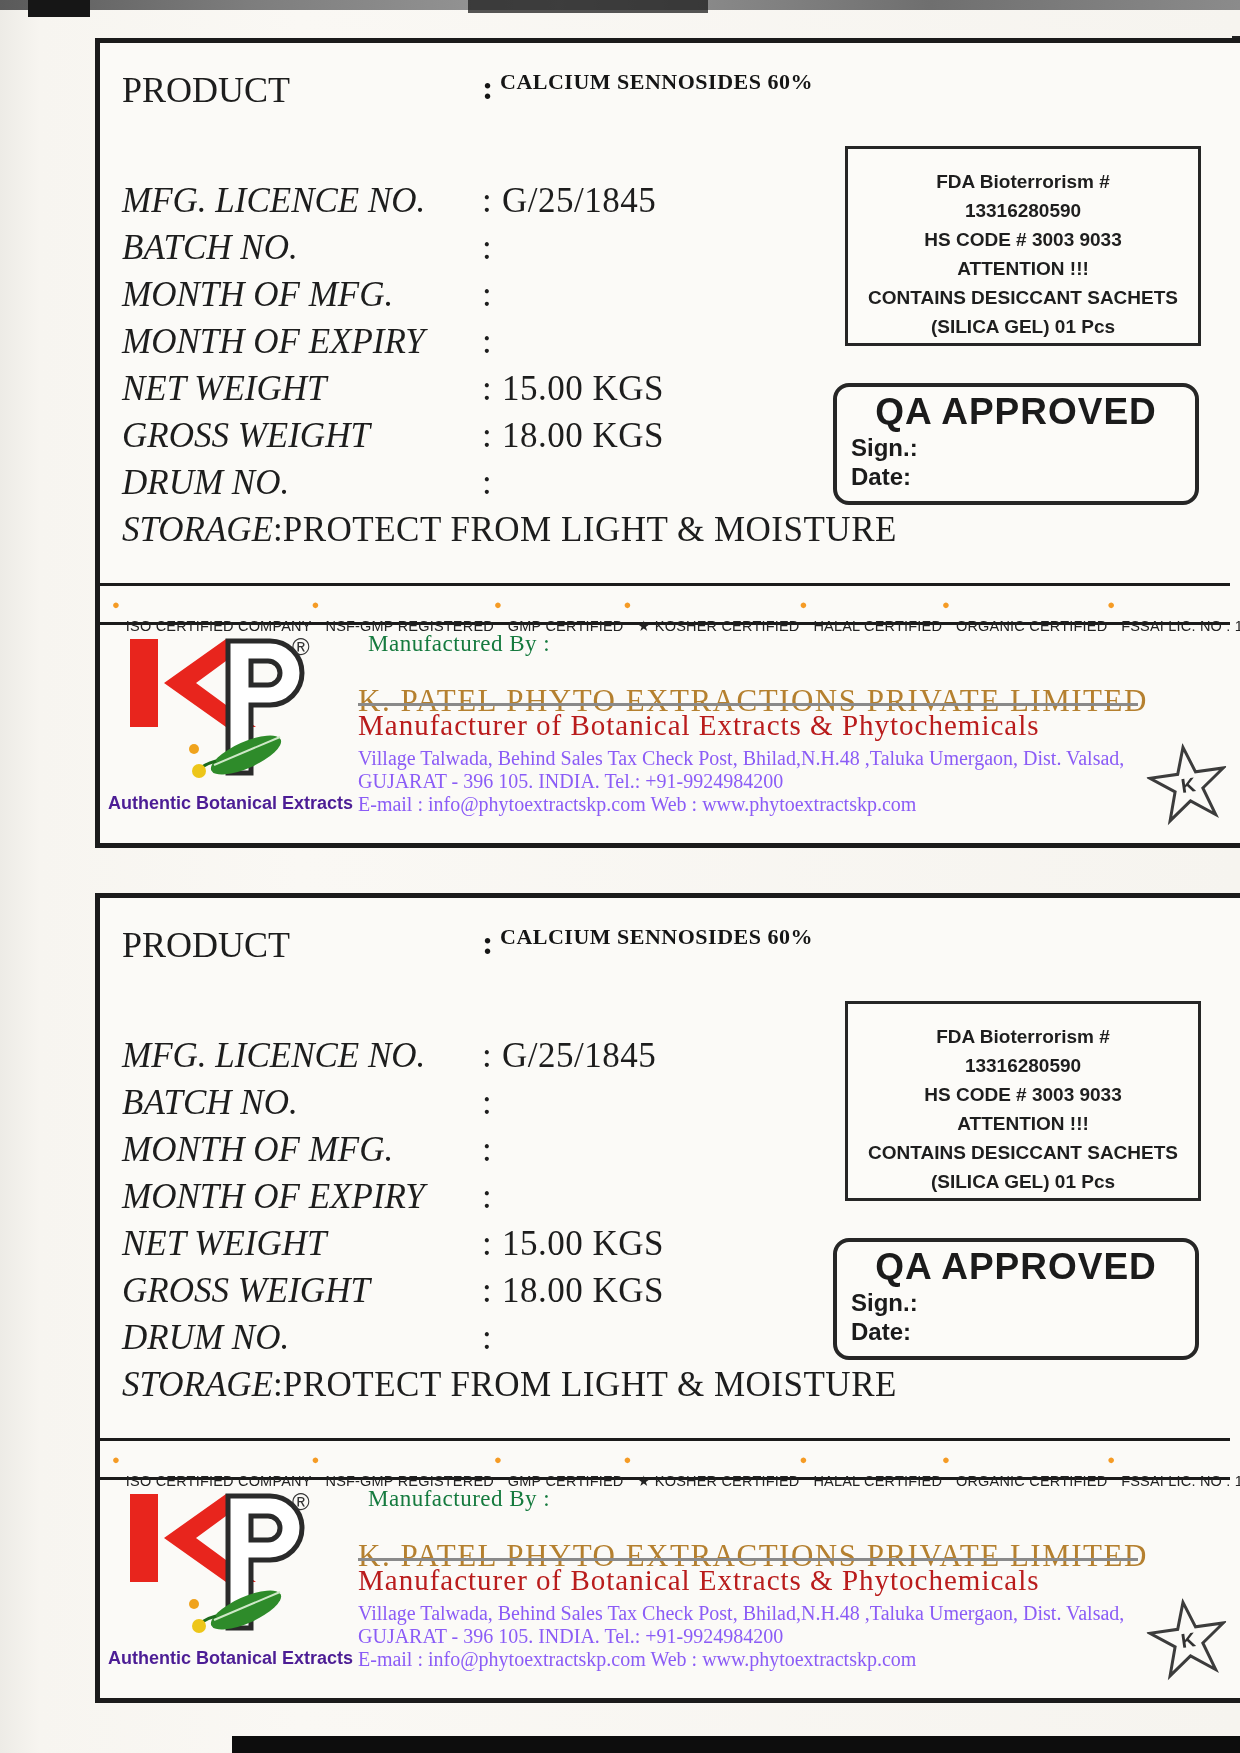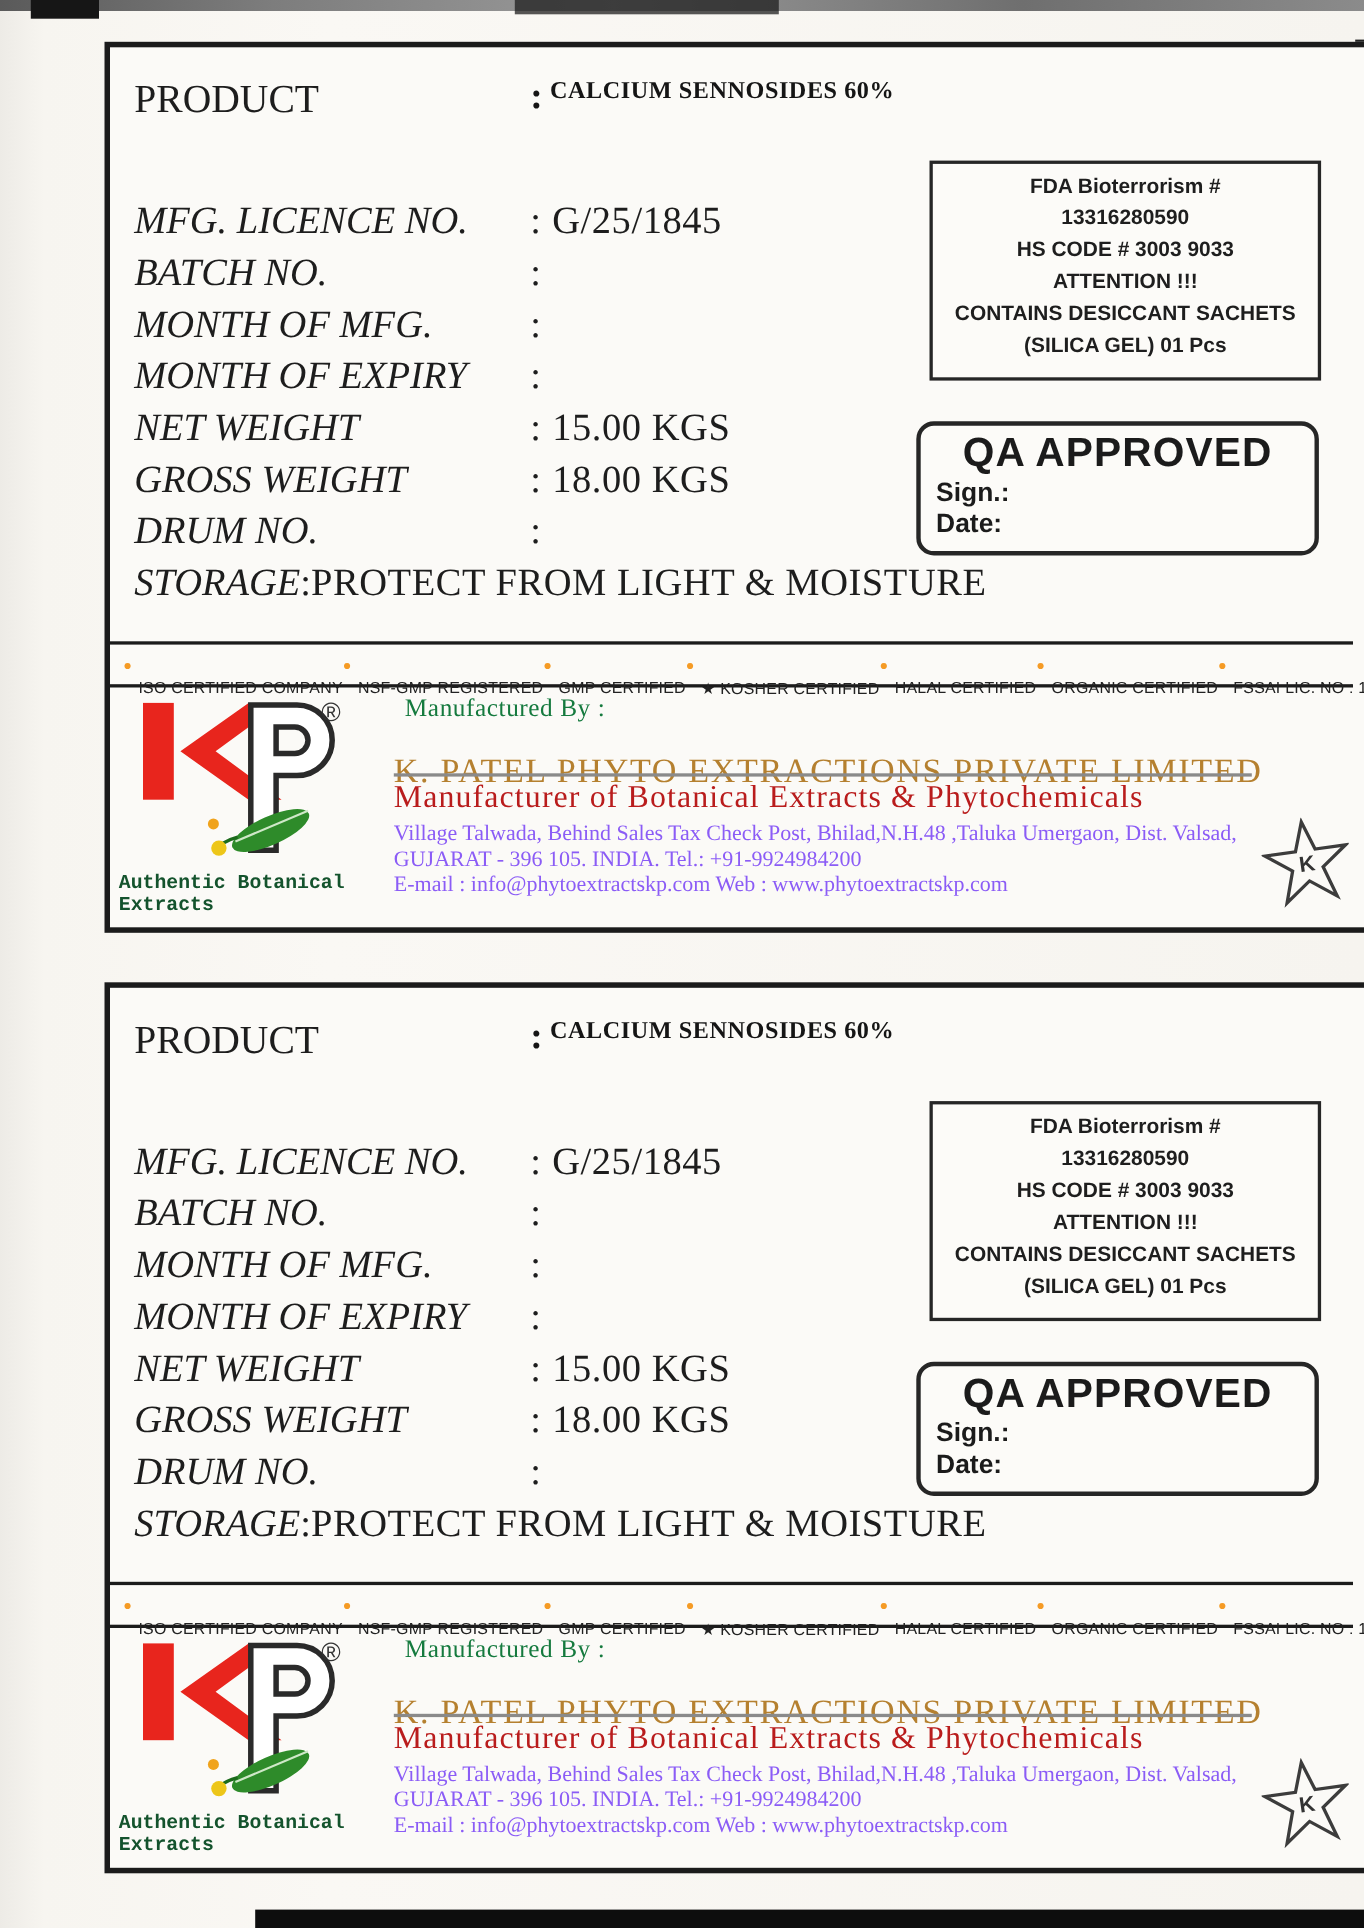--- a/index.html
+++ b/index.html
@@ -28,42 +28,42 @@
   .product-colon { width:18px; font-size:34px; font-weight:bold; color:#151515; }
   .product-value { font-size:22px; font-weight:bold; color:#151515; letter-spacing:.5px; }
 
   .fields { position:absolute; top:138px; left:22px; width:700px; }
   .field-row { display:flex; height:47px; align-items:flex-start; }
   .field-label { width:360px; font-size:35px; color:#1d1d1d; white-space:nowrap;font-style:italic; }
   .field-colon { width:20px; font-size:35px; color:#1d1d1d; }
   .field-value { font-size:35px; color:#1d1d1d; white-space:nowrap; letter-spacing:.5px; }
 
   .fda-box { position:absolute; left:745px; top:103px; width:356px; height:200px;
-    border:3px solid #262626; background:#fcfbf8; text-align:center; padding-top:6px;
+    border:3px solid #262626; background:#fcfbf8; text-align:center; padding-top:18px;
     font-family:"Liberation Sans", sans-serif; }
   .fda-line { font-size:19px; line-height:29px; font-weight:bold; color:#1e1e1e; }
 
   .qa-box { position:absolute; left:733px; top:340px; width:366px; height:122px;
     border:4px solid #262626; border-radius:16px; background:#fcfbf8;
     font-family:"Liberation Sans", sans-serif; padding:4px 14px 0 14px; }
   .qa-title { font-size:37px; font-weight:bold; color:#1b1b1b; text-align:center; letter-spacing:1px; }
   .qa-sign, .qa-date { font-size:24px; font-weight:bold; color:#1b1b1b; line-height:29px; }
 
   .cert-strip { position:absolute; left:0; top:540px; width:1130px; height:42px;
     border-top:3px solid #1b1b1b; border-bottom:3px solid #1b1b1b;
     display:flex; align-items:center; justify-content:space-between; padding:0 12px;
     font-family:"Liberation Sans", sans-serif; }
   .cert-item { display:flex; align-items:center; white-space:nowrap; }
   .cert-bullet { color:#f59b25; font-size:13px; margin-right:6px; }
   .cert-text { font-size:14.5px; color:#222; letter-spacing:.2px;margin-top:44px; }
 
   .footer { position:absolute; left:0; top:582px; width:1130px; height:223px; }
   .logo-wrap { position:absolute; left:24px; top:6px; width:210px; height:160px; }
   .tagline { position:absolute; left:8px; top:168px; width:300px;
-    font-family:Liberation Mono, monospace; font-size:18px; font-weight:bold; color:#14532d; }
+    font-family:Liberation Sans, sans-serif; font-size:18px; font-weight:bold; color:#4c1d95; }
   .mfg-by { position:absolute; left:268px; top:6px; font-size:23px; color:#157a3e; letter-spacing:.5px; }
   .company-name { position:absolute; left:258px; top:34px; font-size:31px; color:#b5802f;
     letter-spacing:1.5px; white-space:nowrap;margin-top:24px; }
   .footer-rule { position:absolute; left:258px; top:78px; width:780px; height:3px; background:#8a8a8a; }
   .subtitle { position:absolute; left:258px; top:84px; font-size:29px; color:#b91c1c;
     letter-spacing:1px; white-space:nowrap; }
   .addr { position:absolute; left:258px; width:800px; font-size:20px; color:#8b5cf6; white-space:nowrap; }
   .addr1 { top:122px; } .addr2 { top:145px; } .addr3 { top:168px; }
   .star-wrap { position:absolute; left:1048px; top:118px; width:80px; height:80px; transform:rotate(-8deg); }
 </style>

